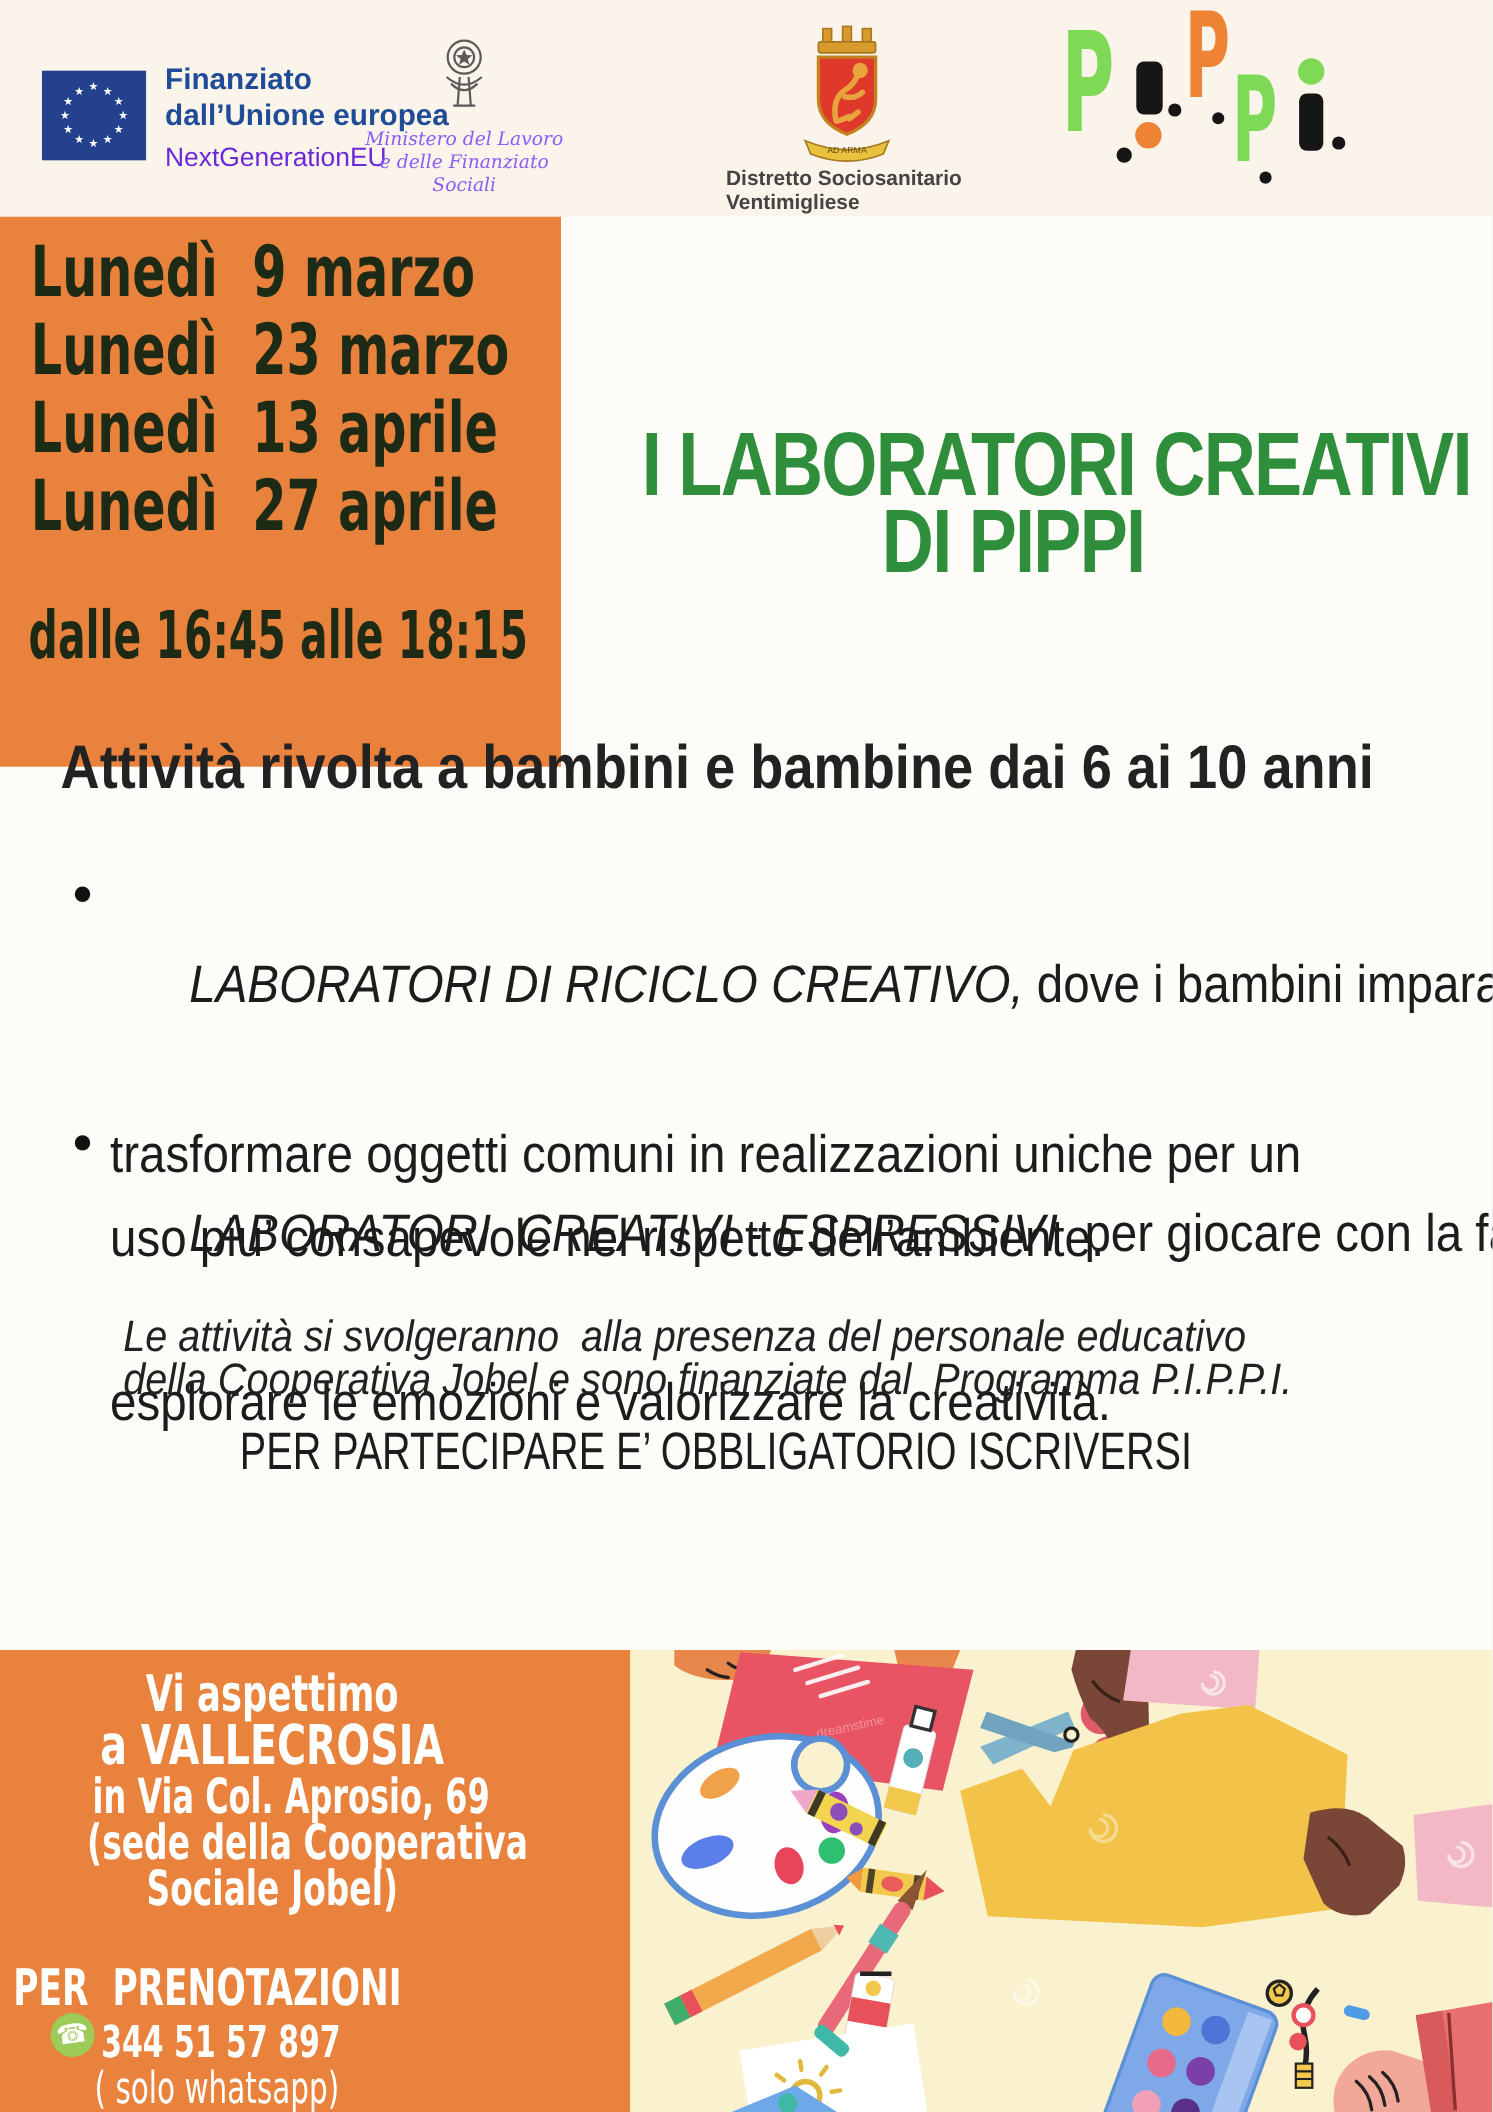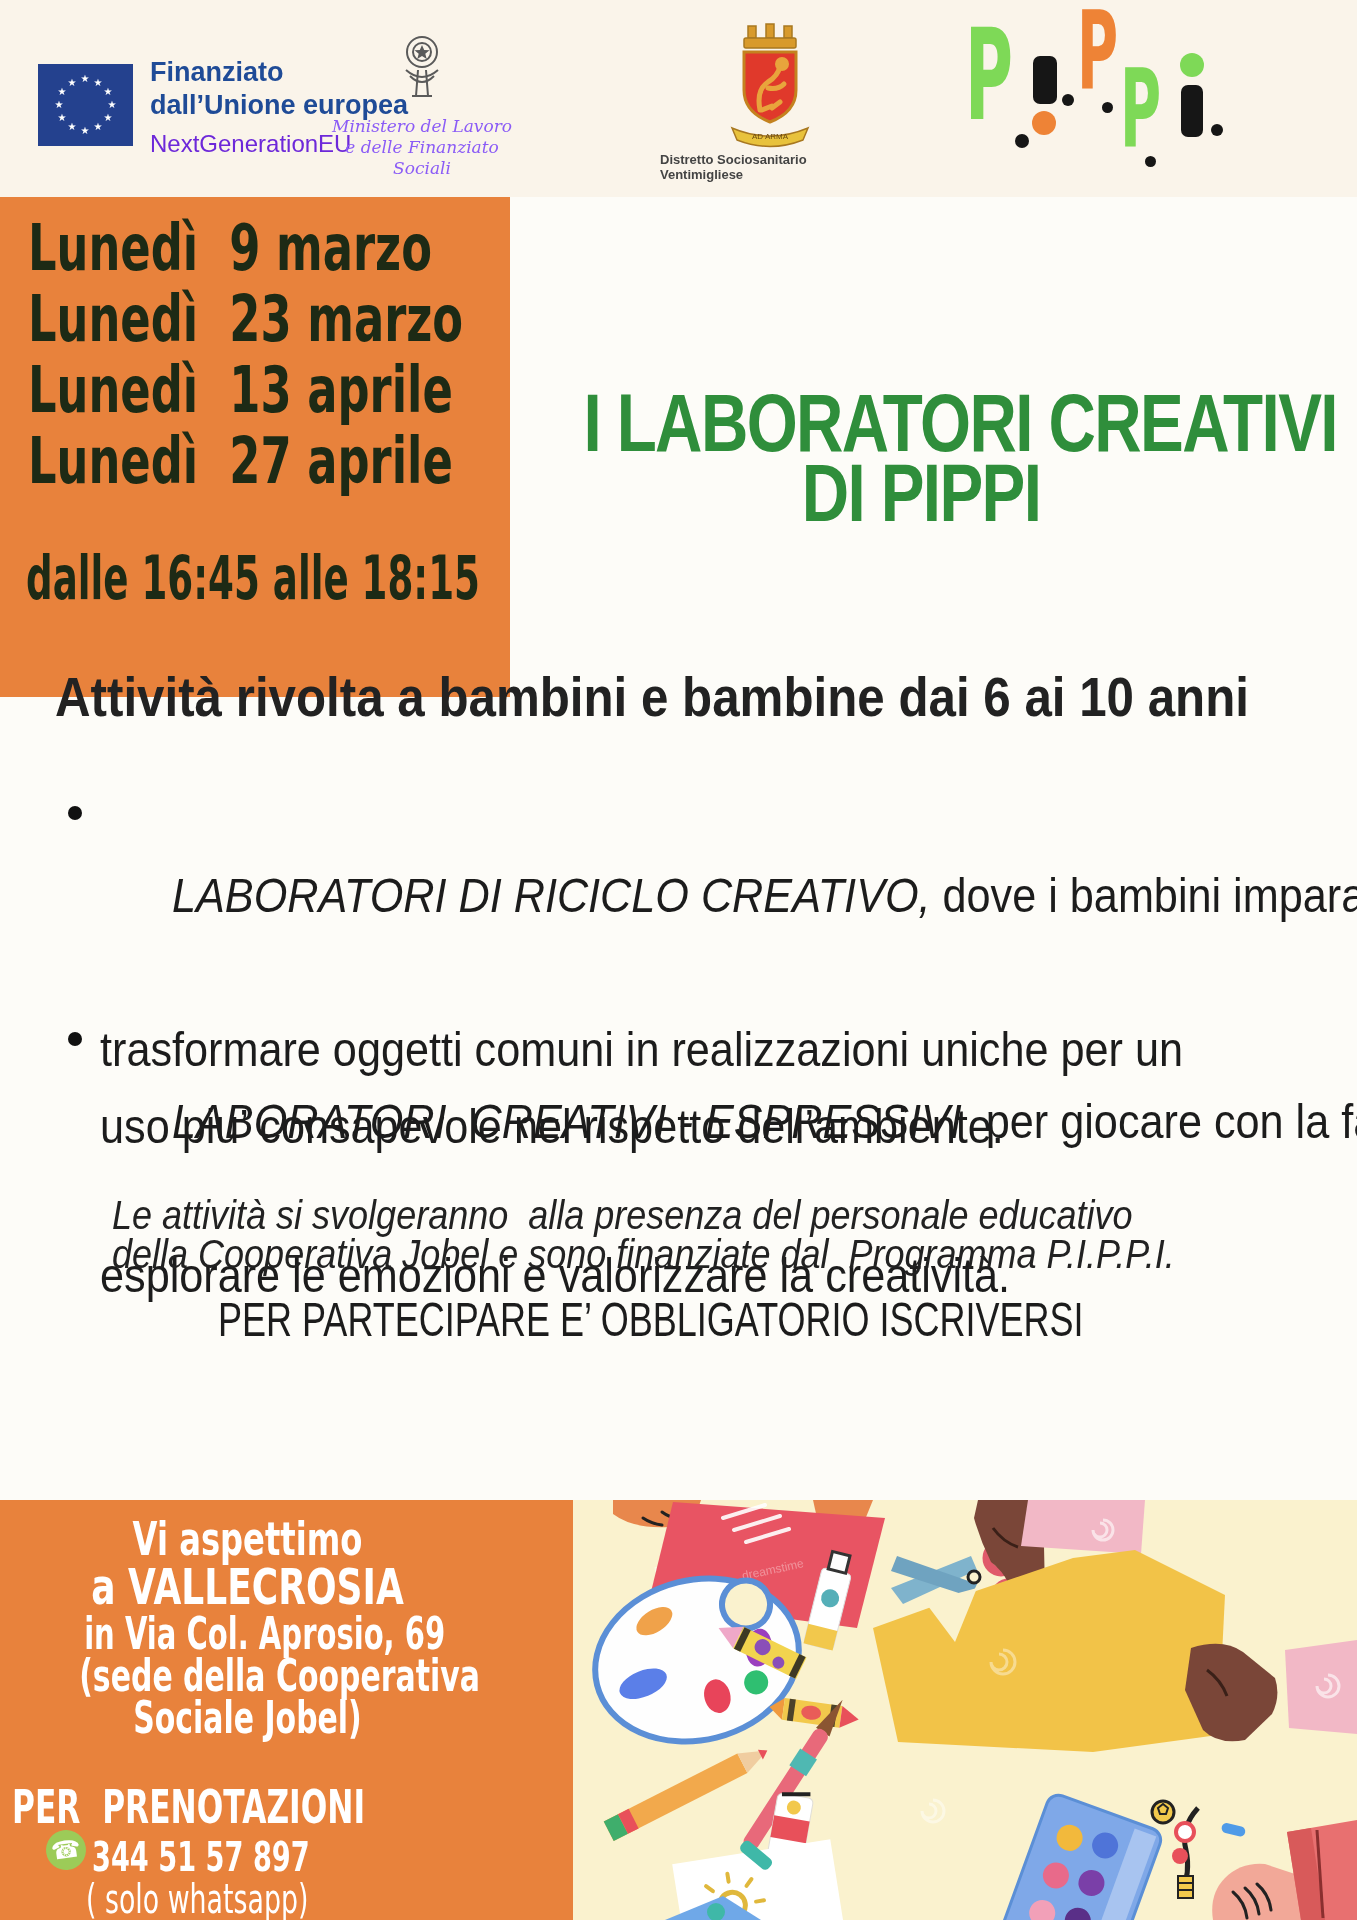--- a/index.html
+++ b/index.html
@@ -9,21 +9,21 @@
   
   .ol{transform-origin:0 50%;}
   
   .top-band{left:0;top:0;width:1357px;height:197px;background:#FAF4EA;}
   .eu-text{left:150px;top:56px;color:#1F4B97;font-weight:bold;font-size:27px;line-height:33px;}
   .eu-sub{color:#6d28d9;font-weight:normal;font-size:24px;margin-top:5px;}
   .ministry{left:322px;top:26px;width:200px;text-align:center;}
   .ministry-script{font-family:"DejaVu Serif",serif;font-style:italic;color:#8b5cf6;
                    font-size:17px;line-height:21px;margin-top:6px;}
   .district{left:660px;top:18px;width:220px;text-align:left;}
-  .district-caption{font-size:13px;font-weight:bold;color:#444;margin-top:2px;}
+  .district-caption{font-size:19px;font-weight:bold;color:#444;margin-top:2px;}
   
   .pippi{left:965px;top:18px;width:300px;height:160px;}
   .pippi span{position:absolute;font-family:"DejaVu Sans",sans-serif;font-weight:bold;
               font-size:126px;line-height:100px;}
   .pippi .sx{transform:scaleX(.52);transform-origin:0 0;}
   .pdot{position:absolute;background:#161616;border-radius:50%;}
   .pbar{position:absolute;background:#161616;border-radius:7px;}
   .pcircle{position:absolute;border-radius:50%;}
   
   .date-box{left:0;top:197px;width:510px;height:500px;background:#E8823C;padding-top:16px;box-sizing:border-box;}

